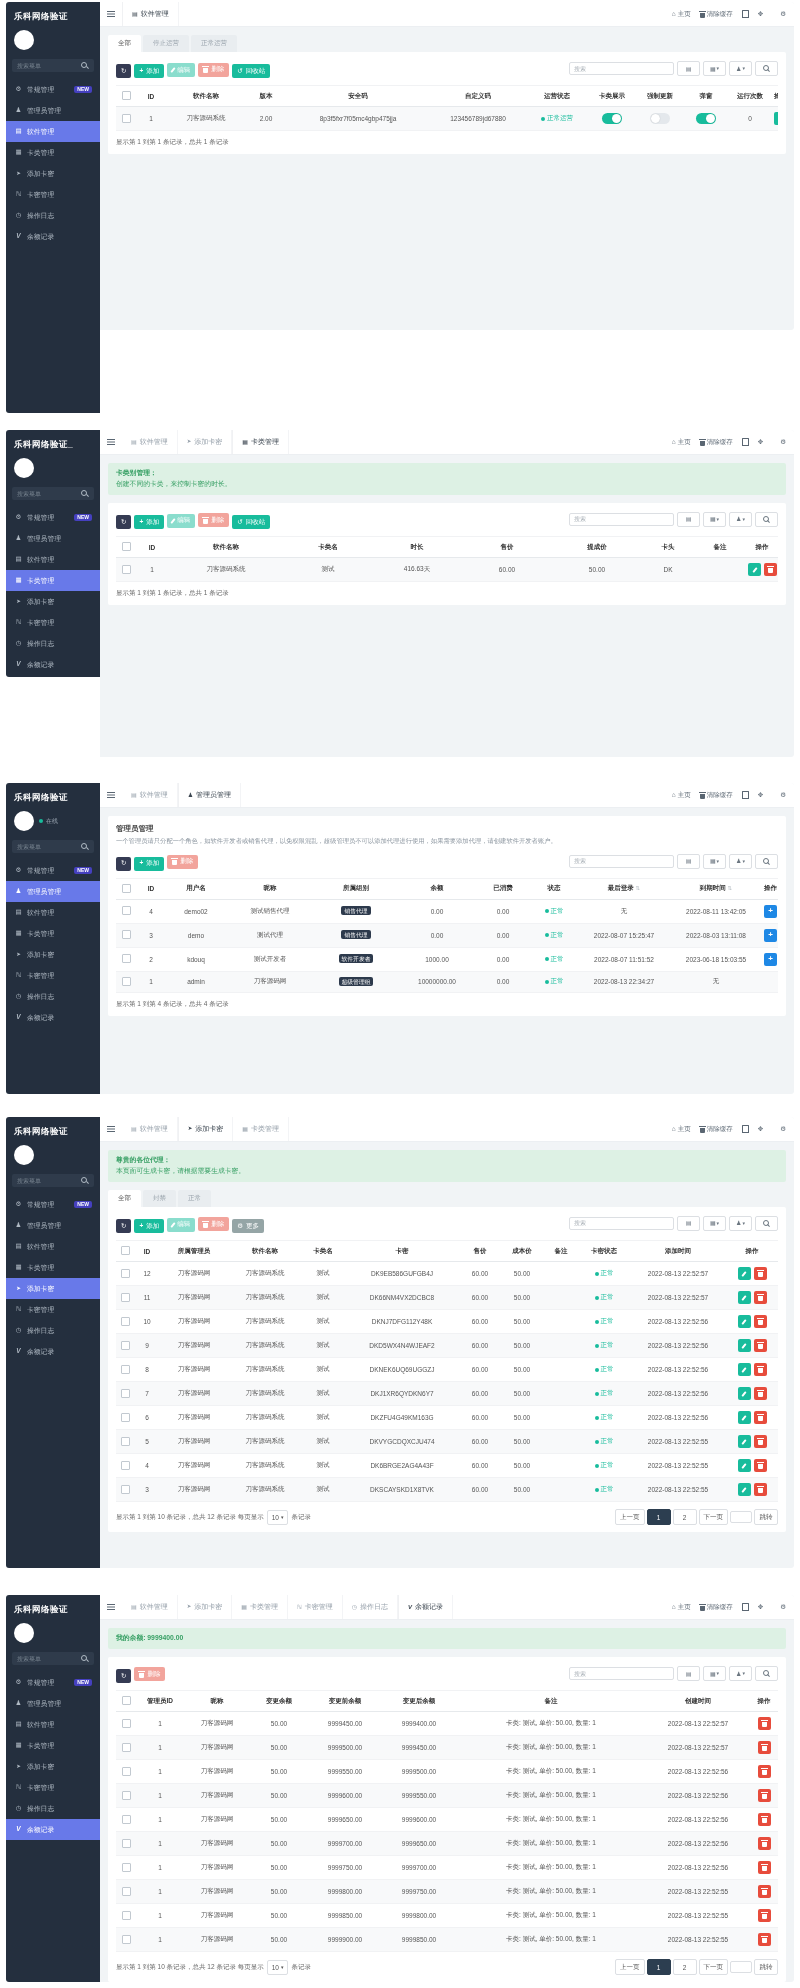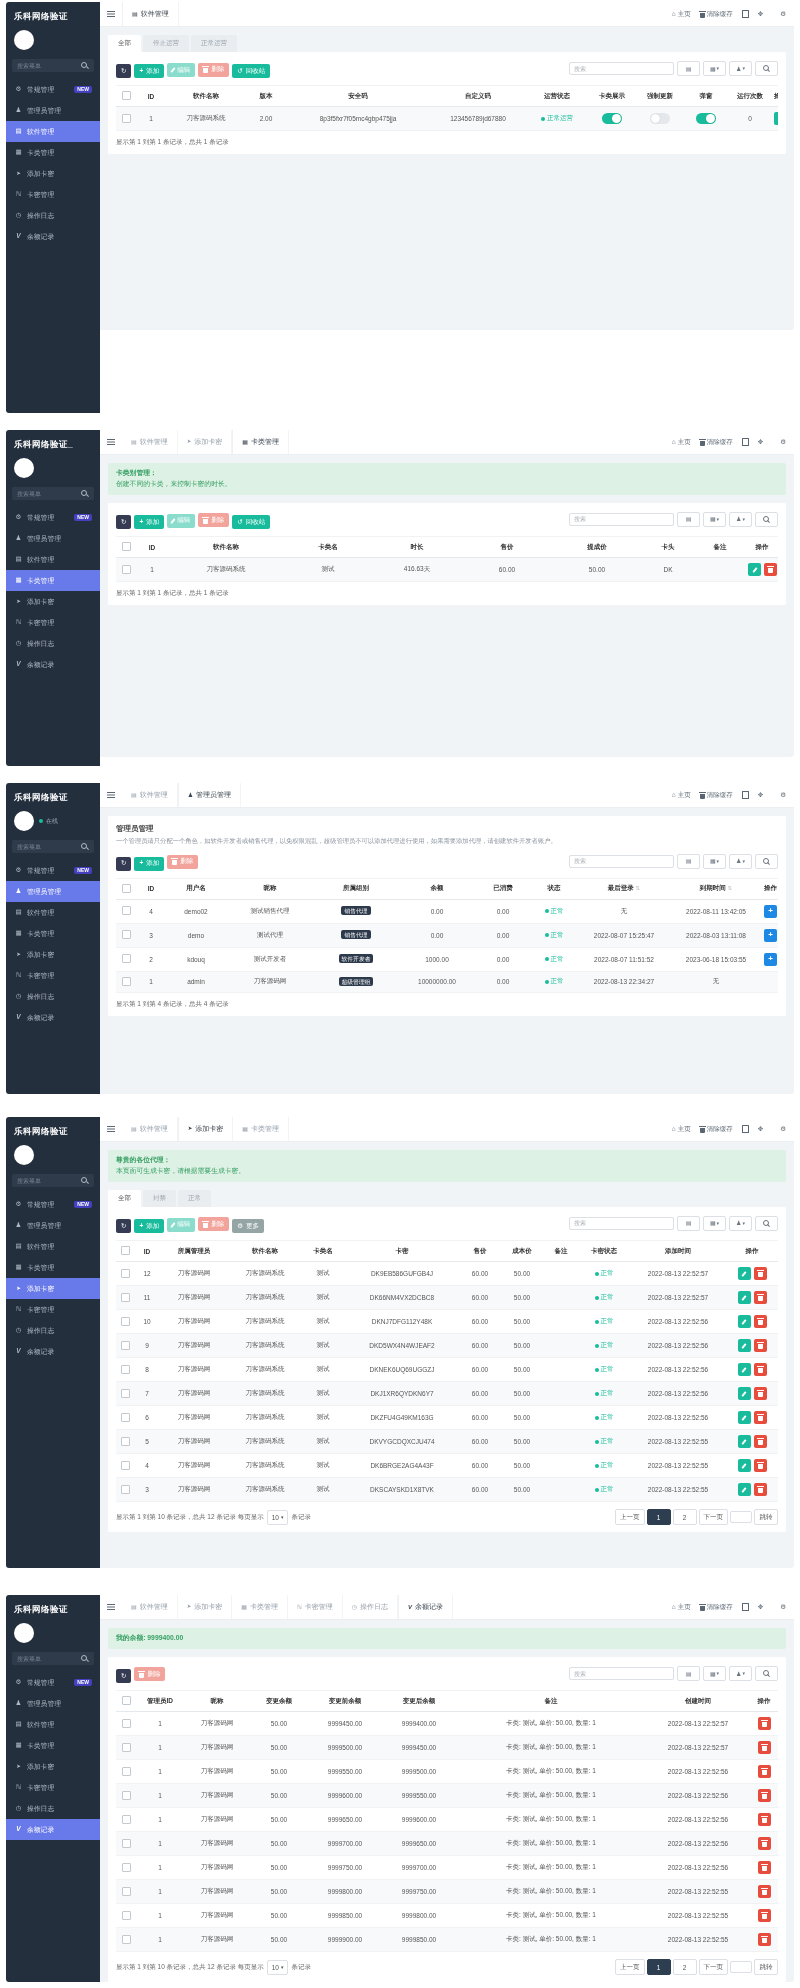--- a/index.html
+++ b/index.html
@@ -274,21 +274,21 @@
         </div>
         <div class="foot">
             <span>显示第 1 到第 1 条记录，总共 1 条记录</span>
           </div>
       </div>
     </div>
   </div>
 </div>
 
 <div class="panel" style="top:430px;height:327px">
-  <aside class="sidebar" style="height:336px">
+  <aside class="sidebar" style="height:247px">
     <div class="brand">乐科网络验证_</div>
     <div class="avatar-row">
         <span class="avatar"></span>
       </div>
     <div class="sb-search">
       <input placeholder="搜索菜单" style="">
       <span class="ic search-icon"></span>
     </div>
     <nav class="sb-menu">
         <div class="sb-item">

